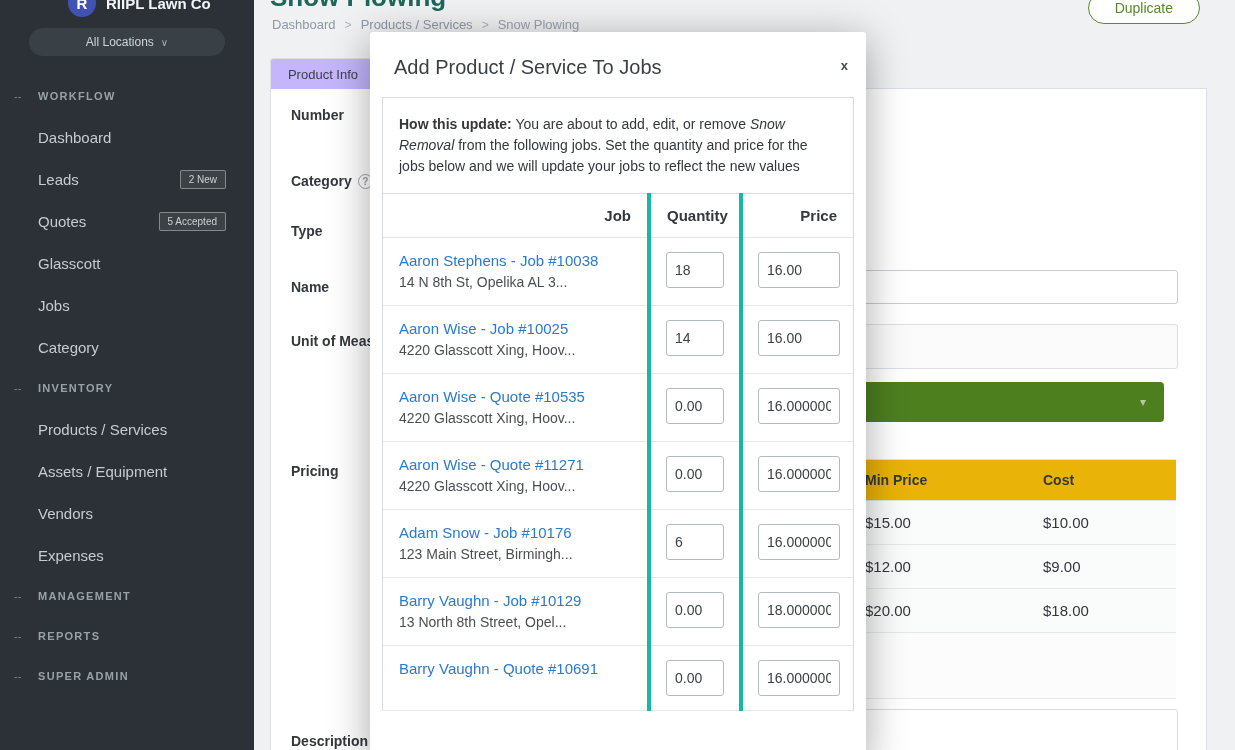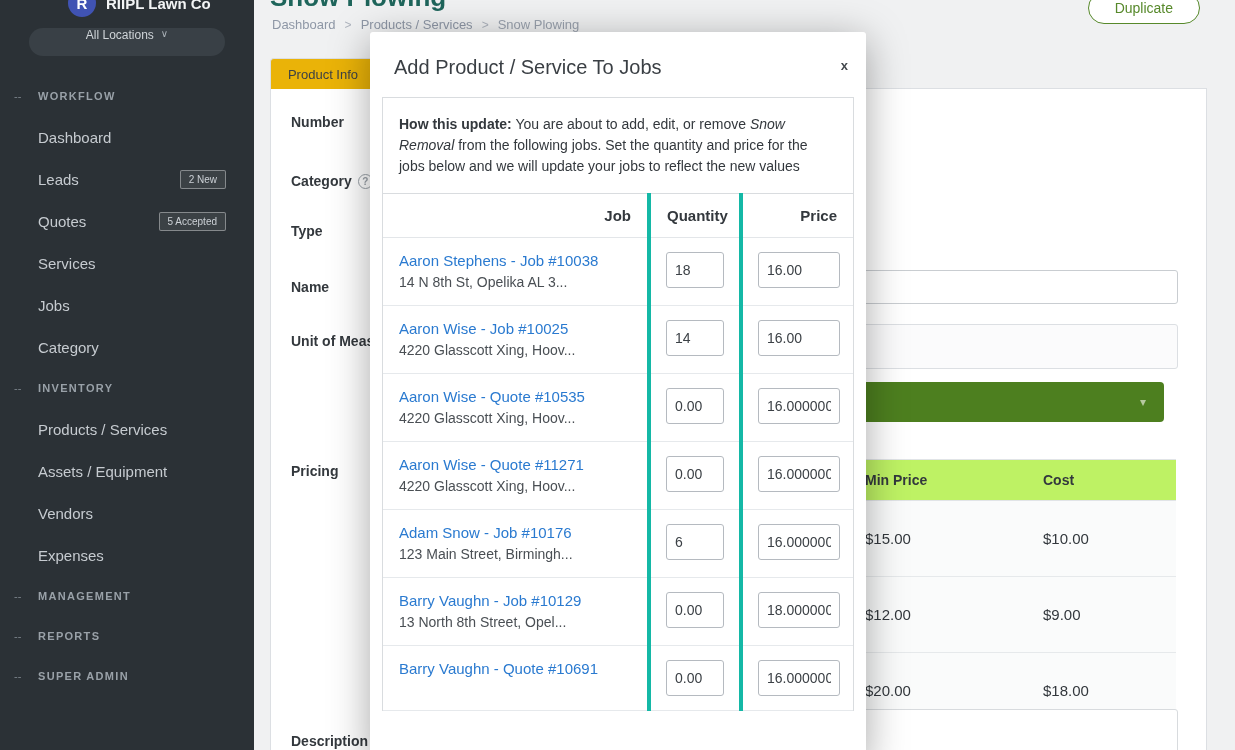--- a/index.html
+++ b/index.html
@@ -5,51 +5,51 @@
   * { margin:0; padding:0; box-sizing:border-box; }
   html,body { width:1235px; height:750px; overflow:hidden; }
   body { font-family:"Liberation Sans", sans-serif; background:#f0f1f2; position:relative; }
   .app { position:absolute; inset:0; overflow:hidden; }
 
   
   .sidebar { position:absolute; left:0; top:0; bottom:0; width:254px; background:var(--sidebar-bg,#2b3136); color:#c6cbd0; z-index:5; }
   .logo-row { display:flex; align-items:center; gap:10px; padding-left:68px; margin-top:-12px; height:30px; }
   .logo-circle { width:28px; height:28px; border-radius:50%; background:#4053b3; color:#fff; display:flex; align-items:center; justify-content:center; font-weight:bold; font-size:15px; flex:none; }
   .company { color:#f2f4f5; font-weight:bold; font-size:15px; white-space:nowrap; }
-  .location-pill { margin:10px auto 0; width:196px; height:28px; border-radius:15px; background:#394046; color:#cfd4d8; font-size:12px; display:flex; justify-content:center; gap:7px; cursor:pointer; }
+  .location-pill { margin:10px auto 0; width:196px; height:28px; border-radius:15px; background:#394046; color:#cfd4d8; font-size:12px; display:flex; align-items:center; justify-content:center; gap:7px; cursor:pointer; }
   .location-pill .chev { font-size:10px; color:#aab1b7; }
   .nav-header { height:40px; display:flex; align-items:center; padding-left:14px; font-size:11px; font-weight:bold; letter-spacing:1.3px; color:#99a1a8; }
   .nav-header.first { margin-top:20px; }
   .dashes { width:16px; margin-right:8px; color:#7d858c; letter-spacing:0; font-weight:normal; }
   .nav-item { height:42px; display:flex; align-items:center; padding:0 28px 0 38px; font-size:15px; color:#c6cbd0; cursor:pointer; }
   .badge { margin-left:auto; font-size:10px; padding:3px 8px; border:1px solid rgba(255,255,255,.38); border-radius:2px; background:rgba(255,255,255,.08); color:#ccd1d6; white-space:nowrap; }
 
   
   .main { position:absolute; left:254px; top:0; right:0; bottom:0; }
   .page-title { position:absolute; left:16px; top:-18px; font-size:26px; font-weight:bold; color:var(--title-color,#1e655b); white-space:nowrap; }
   .breadcrumb { position:absolute; left:18px; top:17px; font-size:13px; display:flex; gap:9px; align-items:center; }
   .bc-link { color:#8e97a6; cursor:pointer; }
   .bc-sep { color:#aeb4be; font-size:12px; }
   .bc-current { color:#9aa2ae; }
   .duplicate-btn { position:absolute; right:35px; top:-8px; height:32px; padding:0 26px; border:1px solid var(--duplicate-green,#57892b); border-radius:16px; background:#fff; color:var(--duplicate-green,#57892b); font-size:14px; font-family:inherit; display:flex; align-items:center; cursor:pointer; }
-  .tab { position:absolute; left:16px; top:58px; width:106px; height:31px; background:#eab308; border:1px solid #dcdfe3; border-bottom:none; border-radius:4px 4px 0 0; display:flex; align-items:center; justify-content:center; font-size:13px; color:#3c4146; cursor:pointer; z-index:2; }
+  .tab { position:absolute; left:16px; top:58px; width:106px; height:31px; background:#c4b5fd; border:1px solid #dcdfe3; border-bottom:none; border-radius:4px 4px 0 0; display:flex; align-items:center; justify-content:center; font-size:13px; color:#3c4146; cursor:pointer; z-index:2; }
   .card { position:absolute; left:16px; right:28px; top:88px; height:700px; background:#fff; border:1px solid #dcdfe3; }
 
   .f-label { position:absolute; left:20px; font-size:14px; font-weight:bold; color:#33383d; display:flex; align-items:center; gap:6px; white-space:nowrap; }
   .help-icon { width:15px; height:15px; border:1px solid #9aa1a8; color:#9aa1a8; border-radius:50%; font-size:10px; font-weight:bold; display:inline-flex; align-items:center; justify-content:center; }
   .name-input { position:absolute; left:120px; top:181px; width:787px; height:34px; border:1px solid #c9cdd1; border-radius:3px; background:#fff; font-family:inherit; font-size:14px; padding:0 10px; color:#3c4146; }
   .unit-box { position:absolute; left:120px; top:235px; width:787px; height:45px; border:1px solid #dcdfe3; border-radius:3px; background:#fbfbfc; }
   .green-btn { position:absolute; left:290px; top:293px; width:603px; height:40px; background:var(--accent-green,#4d7f1f); border:none; border-radius:4px; cursor:pointer; }
   .green-btn .caret { position:absolute; right:18px; top:50%; transform:translateY(-50%); color:#b7c9a0; font-size:12px; }
 
   .pricing-table { position:absolute; left:350px; top:370px; width:555px; border-collapse:collapse; font-size:15px; color:#33383d; table-layout:fixed; }
   .pricing-table th.c0, .pricing-table td.c0 { width:230px; }
   .pricing-table th.c1, .pricing-table td.c1 { width:178px; }
-  .pricing-table th { background:#bef264; border-top:1px solid #e1e4e7; border-bottom:1px solid #e1e4e7; text-align:left; padding:12px 14px; font-size:14px; font-weight:bold; color:#33383d; }
-  .pricing-table td { border-bottom:1px solid #e6e9eb; padding:29px 14px; background:#fafbfb; }
+  .pricing-table th { background:#eab308; border-top:1px solid #e1e4e7; border-bottom:1px solid #e1e4e7; text-align:left; padding:12px 14px; font-size:14px; font-weight:bold; color:#33383d; }
+  .pricing-table td { border-bottom:1px solid #e6e9eb; padding:13px 14px; background:#fafbfb; }
   .pricing-table .empty-row td { height:66px; background:#fcfcfd; padding:0; }
   .description-box { position:absolute; left:120px; top:620px; width:787px; height:120px; border:1px solid #d8dbde; border-radius:3px; background:#fff; resize:none; font-family:inherit; font-size:14px; padding:8px; color:#3c4146; }
 
   
   .modal { position:absolute; left:370px; top:32px; width:496px; height:730px; background:#fff; border-radius:3px; box-shadow:0 8px 40px rgba(0,0,0,0.35); z-index:50; overflow:hidden; }
   .modal-header { position:relative; padding:24px 24px 18px; }
   .modal-title { font-size:20px; color:#3a3f44; }
   .modal-close { position:absolute; right:18px; top:26px; font-size:13px; font-weight:bold; color:#44494e; cursor:pointer; }
   .modal-box { margin:0 12px; border:1px solid #d9dcdf; border-bottom:none; }
   .how { padding:16px; font-size:14px; color:#33383d; line-height:1.5; }
@@ -92,21 +92,21 @@
         </div>
       <div class="nav-item">
         <span>Leads</span>
         <span class="badge">2 New</span>
       </div>
       <div class="nav-item">
         <span>Quotes</span>
         <span class="badge">5 Accepted</span>
       </div>
       <div class="nav-item">
-          <span>Services</span>
+          <span>Glasscott</span>
         </div>
       <div class="nav-item">
           <span>Jobs</span>
         </div>
       <div class="nav-item">
           <span>Category</span>
         </div>
       <div class="nav-header">
         <span class="dashes">--</span>
         <span>INVENTORY</span>
@@ -144,21 +144,21 @@
       <span class="bc-link">Dashboard</span>
       <span class="bc-sep">&gt;</span>
       <span class="bc-link">Products / Services</span>
       <span class="bc-sep">&gt;</span>
       <span class="bc-current">Snow Plowing</span>
     </div>
     <button class="duplicate-btn">Duplicate</button>
     <div class="tab">Product Info</div>
 
     <section class="card">
-      <div class="f-label" style="top:25px">
+      <div class="f-label" style="top:18px">
           <span>Number</span>
         </div>
       <div class="f-label" style="top:84px">
         <span>Category</span>
         <span class="help-icon">?</span>
       </div>
       <div class="f-label" style="top:134px">
           <span>Type</span>
         </div>
       <div class="f-label" style="top:190px">

